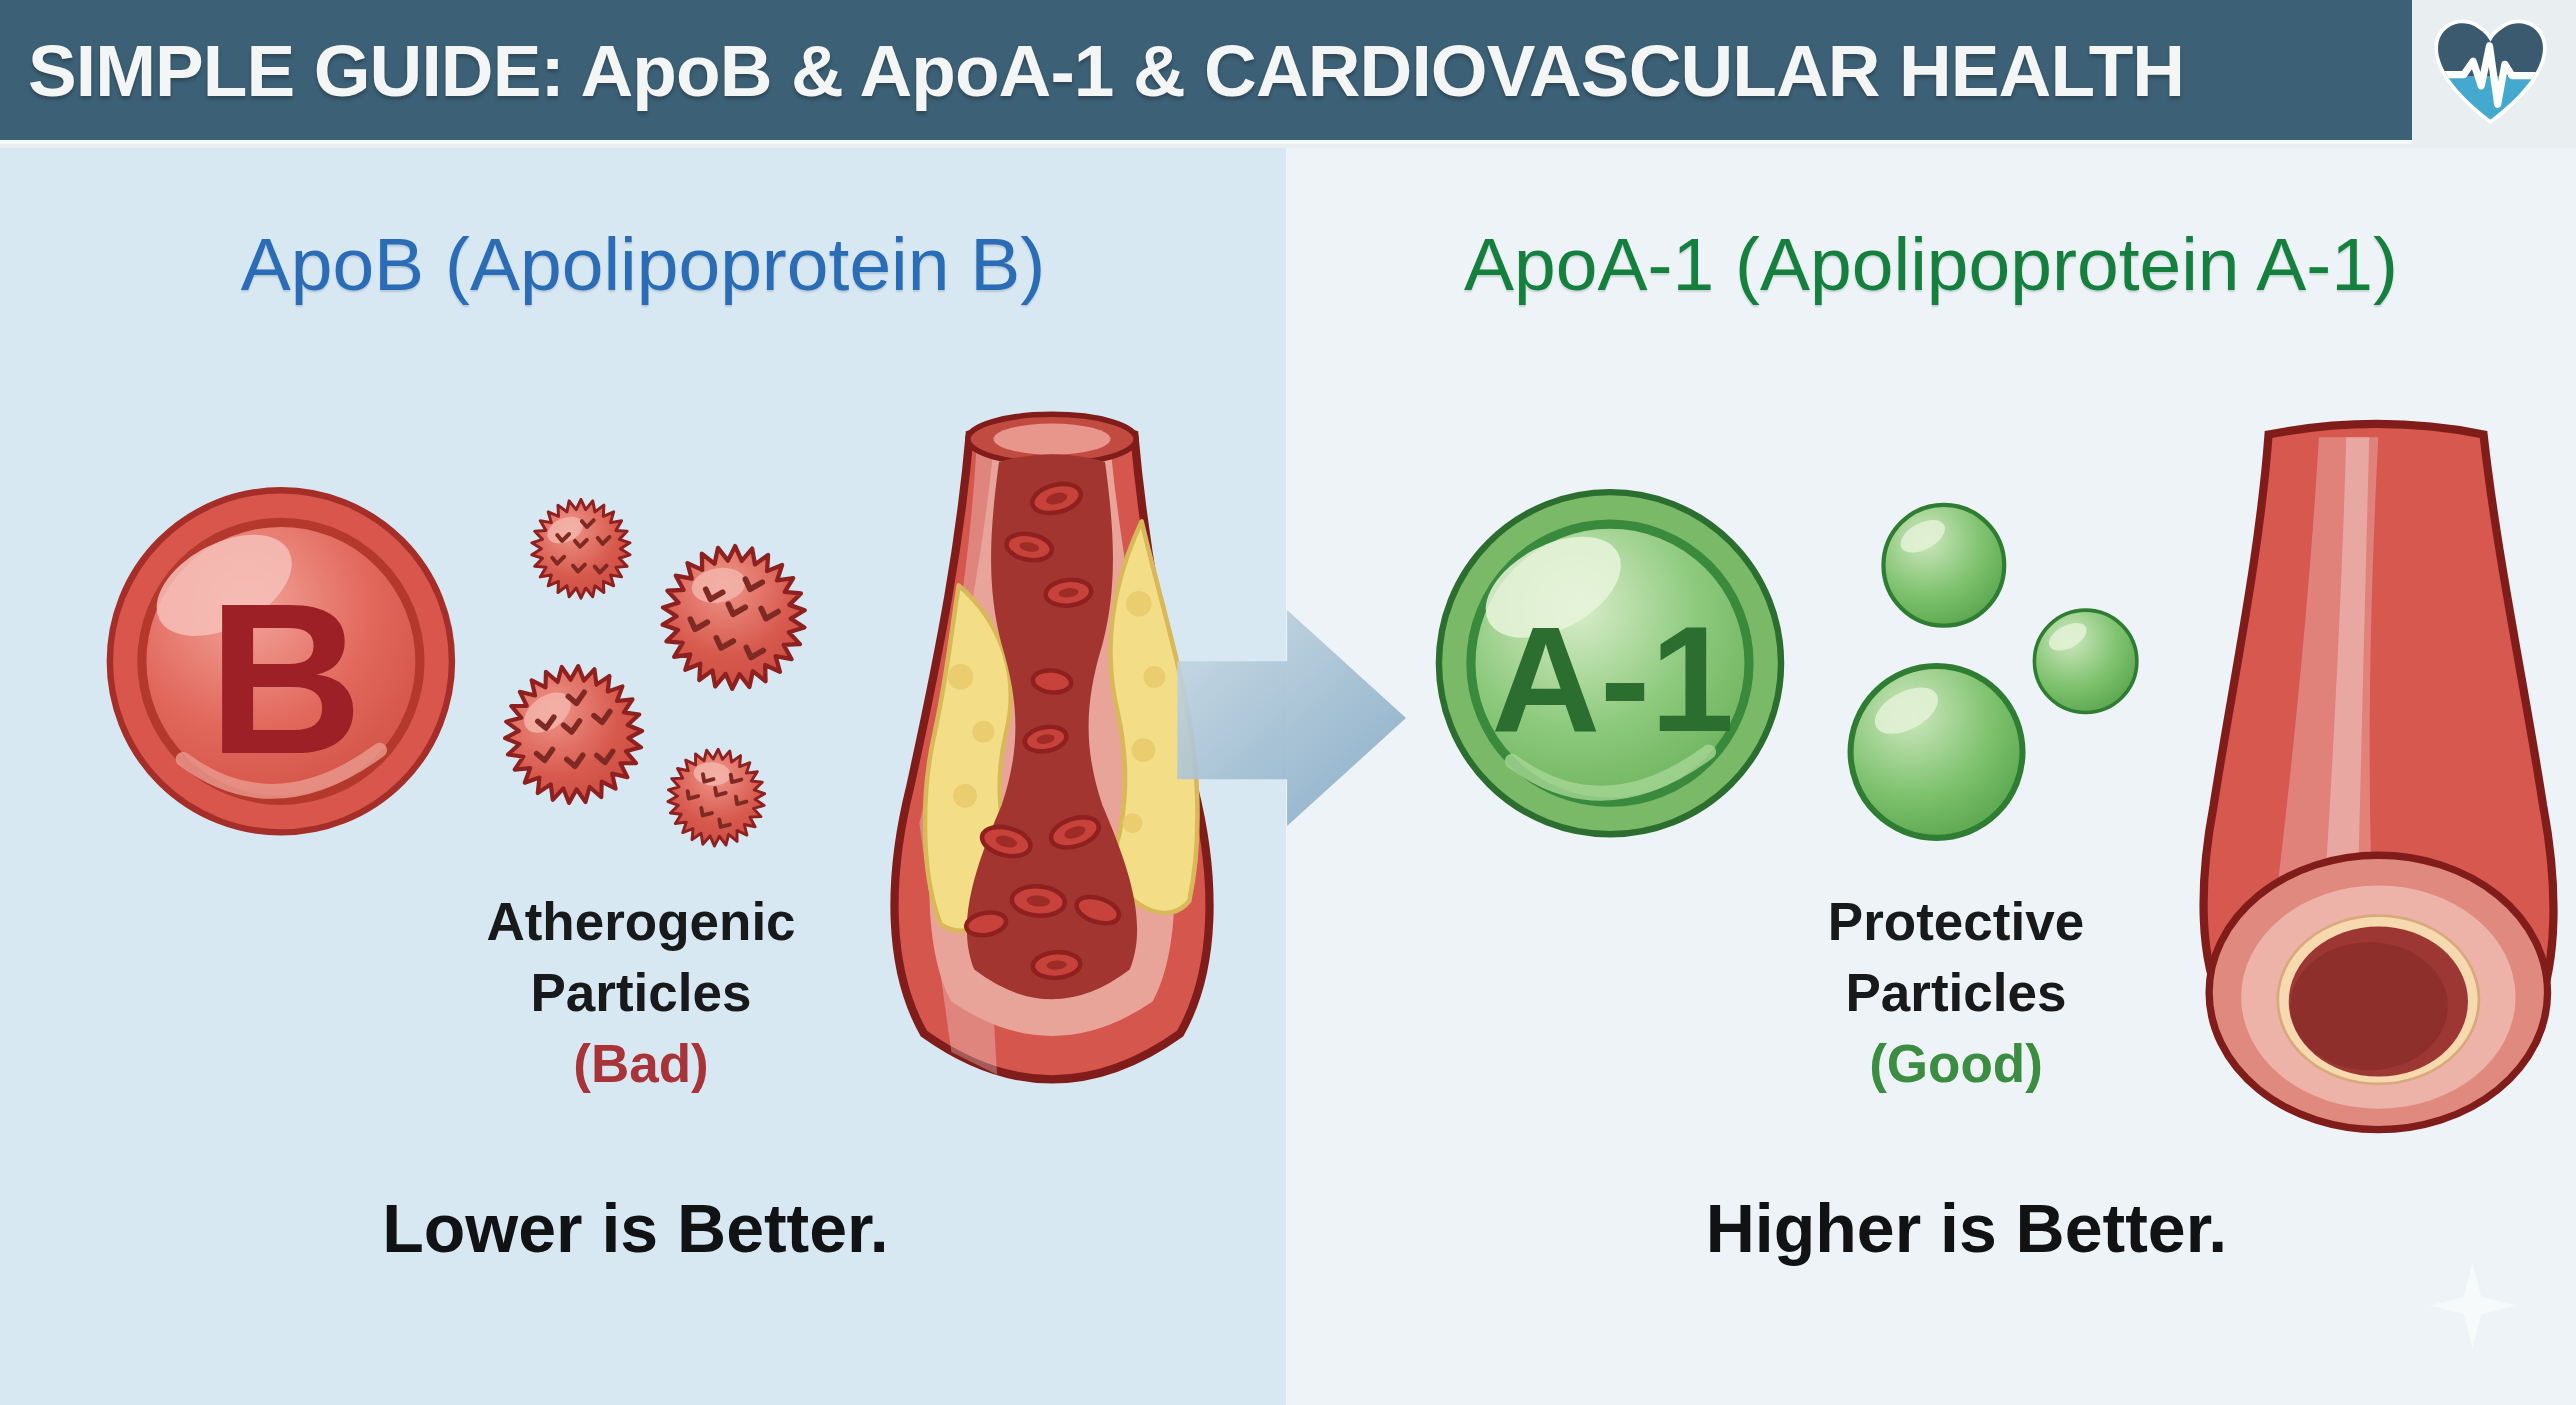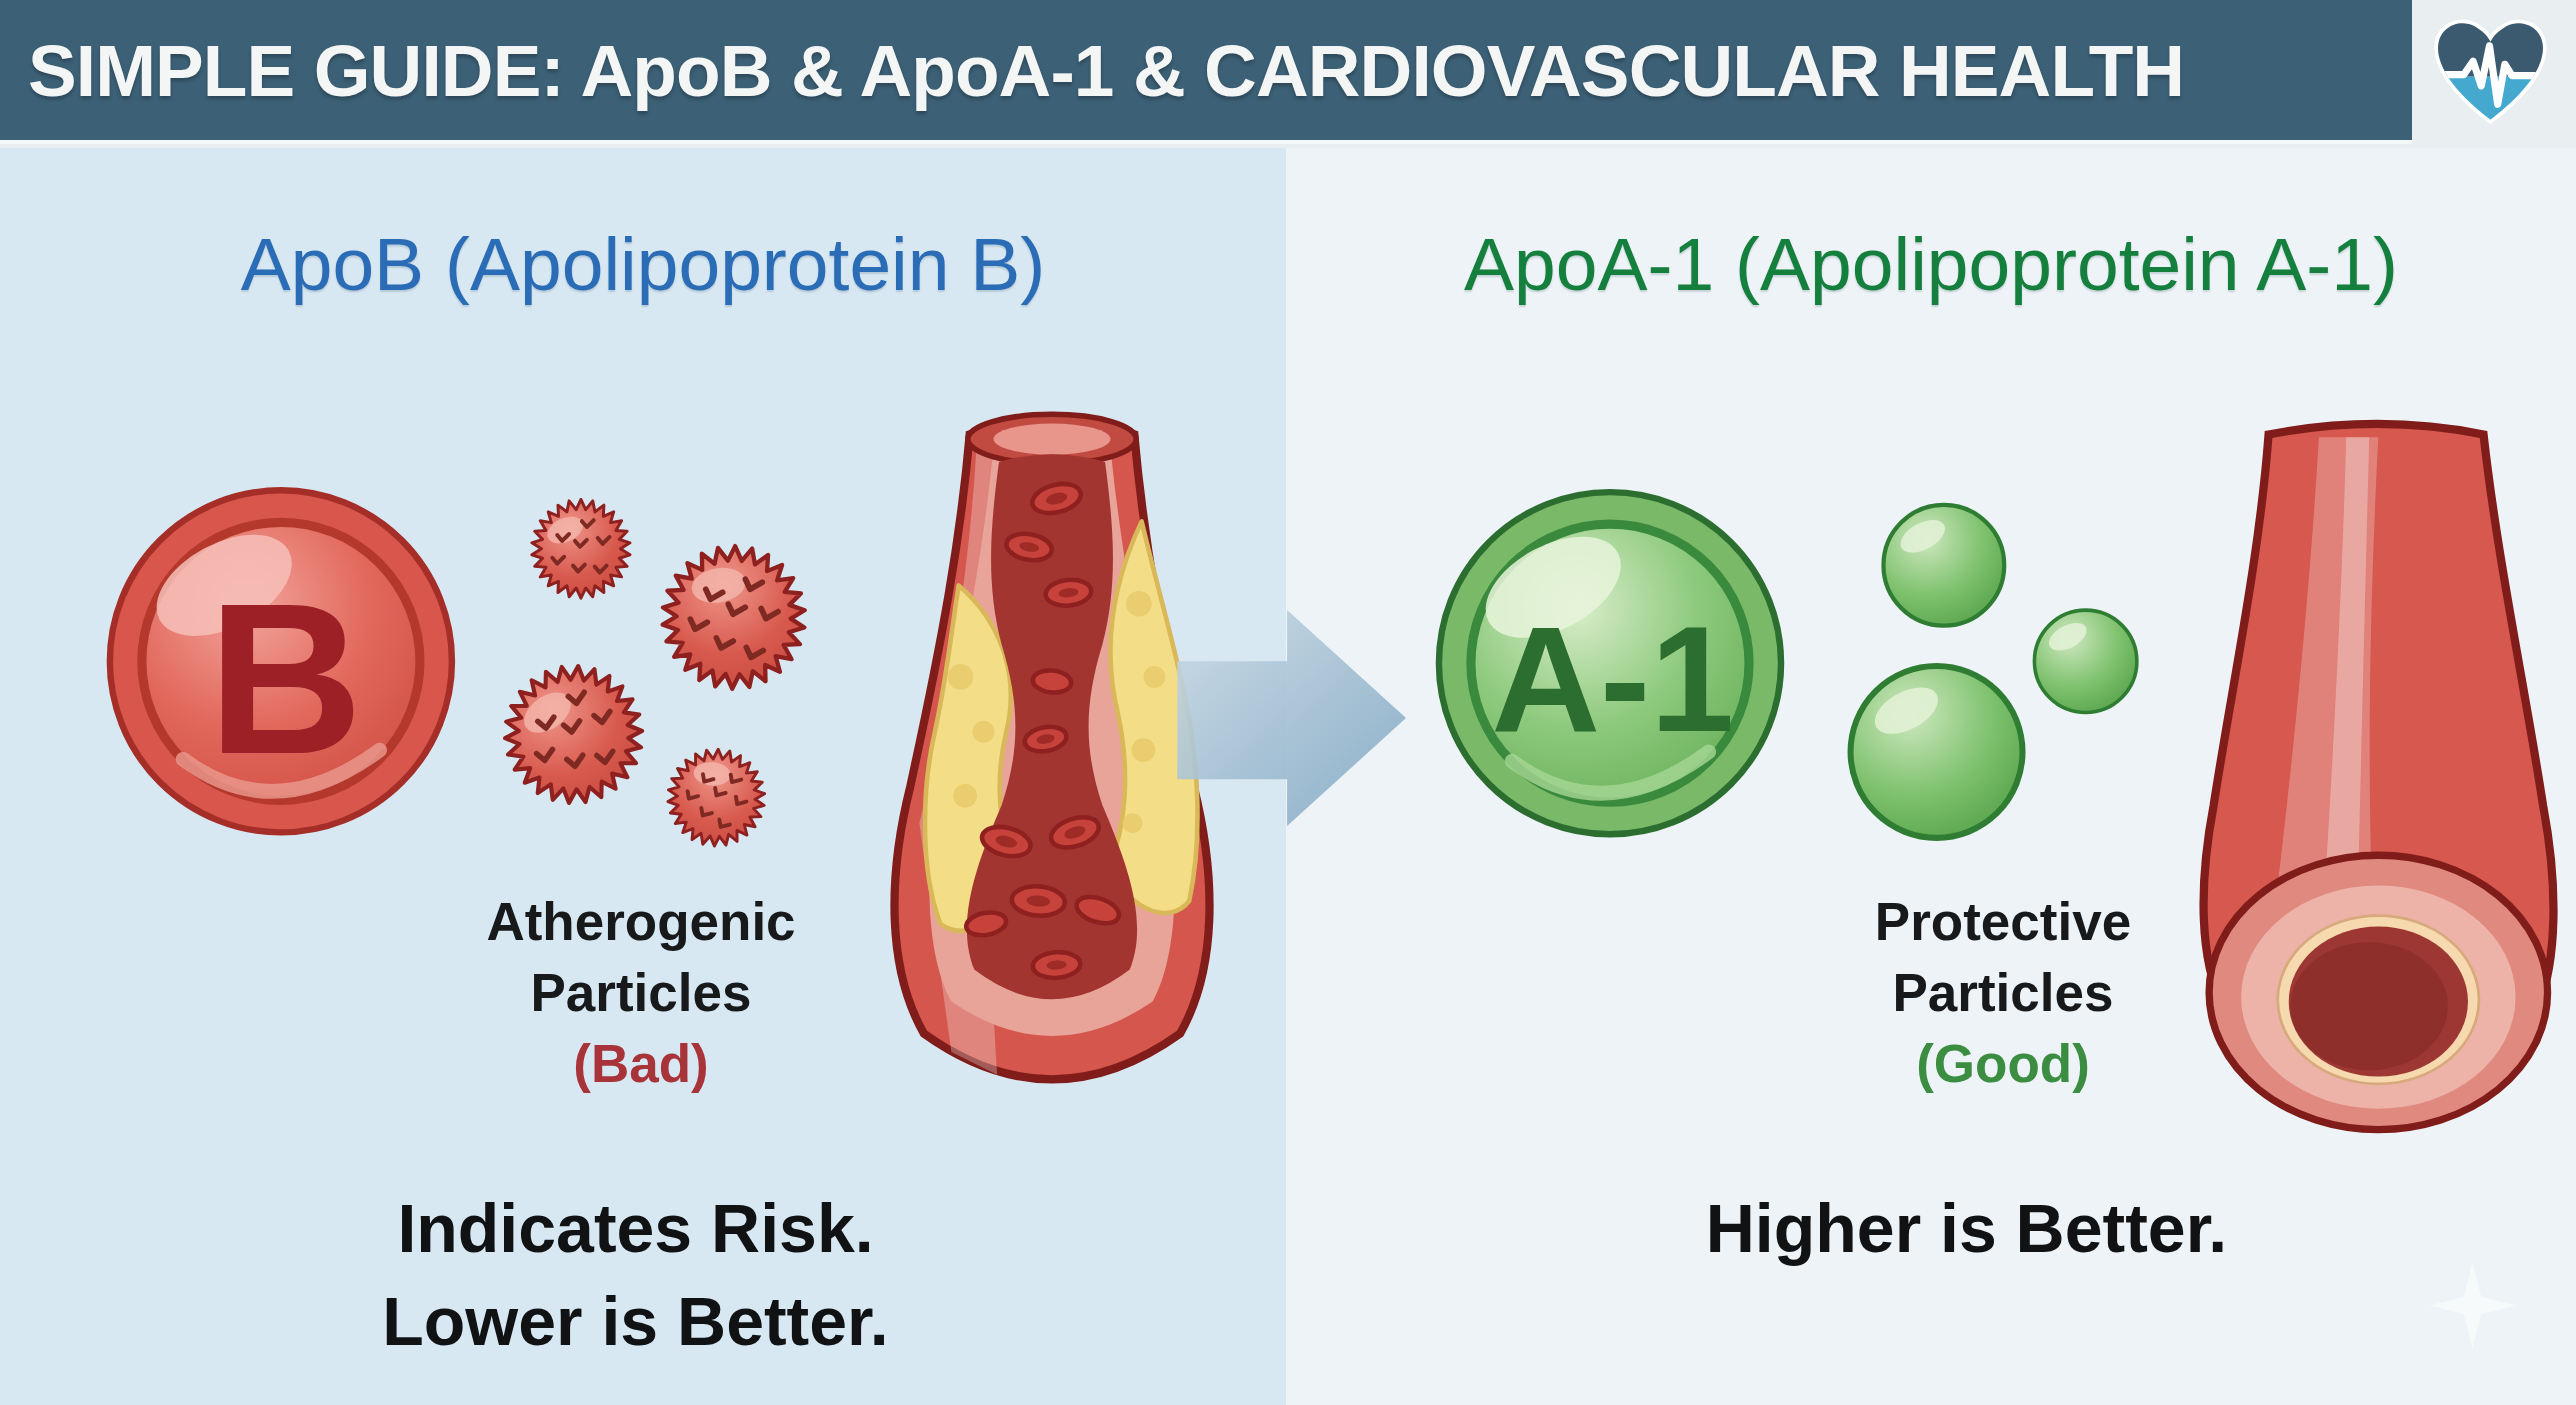--- a/index.html
+++ b/index.html
@@ -35,21 +35,21 @@
     white-space:nowrap;text-shadow:0 1.8px 1.8px rgba(30,60,90,.18);
   }
   .heading.apob{left:0;width:1286px;color:#2a6cb5;}
   .heading.apoa{left:1286px;width:1290px;color:#15803d;}
   
   .plabel{
     position:absolute;top:886px;width:476px;text-align:center;
     font-size:53px;font-weight:bold;line-height:71px;color:#17191b;
   }
   .plabel.left{left:403px;text-align:center;}
-  .plabel.right{left:1765px;}
+  .plabel.right{left:1718px;}
   .plabel .qual-bad{color:#a8343a;}
   .plabel .qual-good{color:#3b8d41;}
   
   .summary{
     position:absolute;top:1182px;width:915px;text-align:center;
     font-size:68px;font-weight:bold;line-height:93px;color:#101214;
   }
   .summary.left{left:178px;}
   .summary.right{left:1509px;}
   
@@ -235,21 +235,20 @@
     <div>Particles</div>
     <div class="qual-bad">(Bad)</div>
   </div>
   <div class="plabel right">
     <div>Protective</div>
     <div>Particles</div>
     <div class="qual-good">(Good)</div>
   </div>
 
   <div class="summary left">
-    <div>Indicates Risk.</div>
     <div>Lower is Better.</div>
   </div>
   <div class="summary right">
     <div>Higher is Better.</div>
   </div>
 
   <div class="sparkle"></div>
 </div>
 
 

